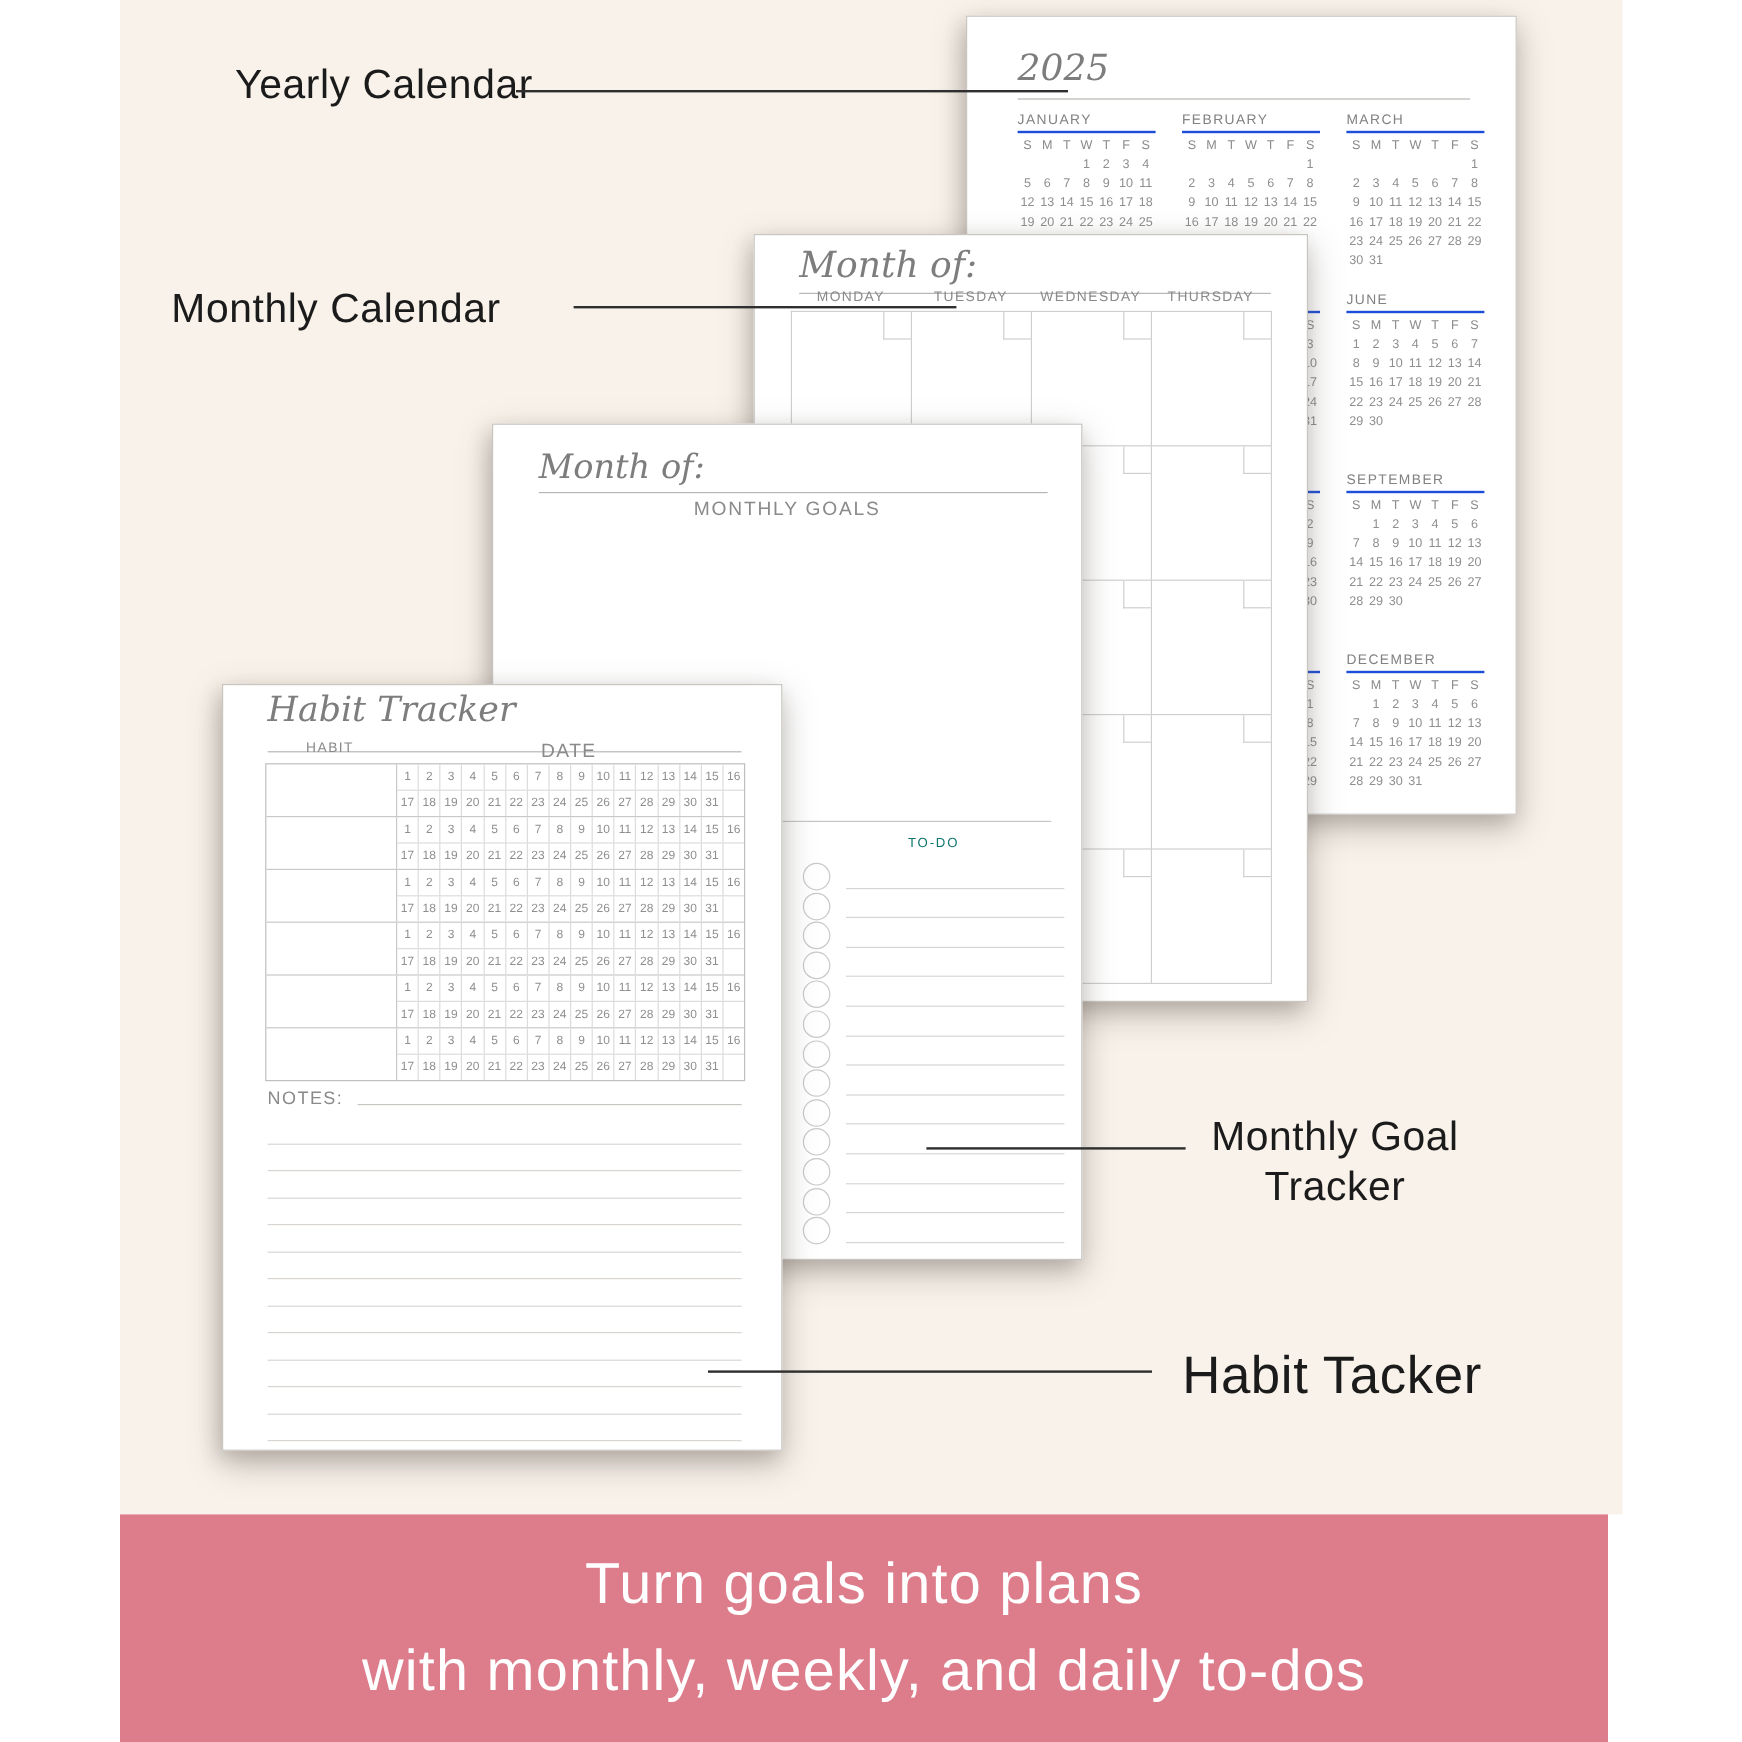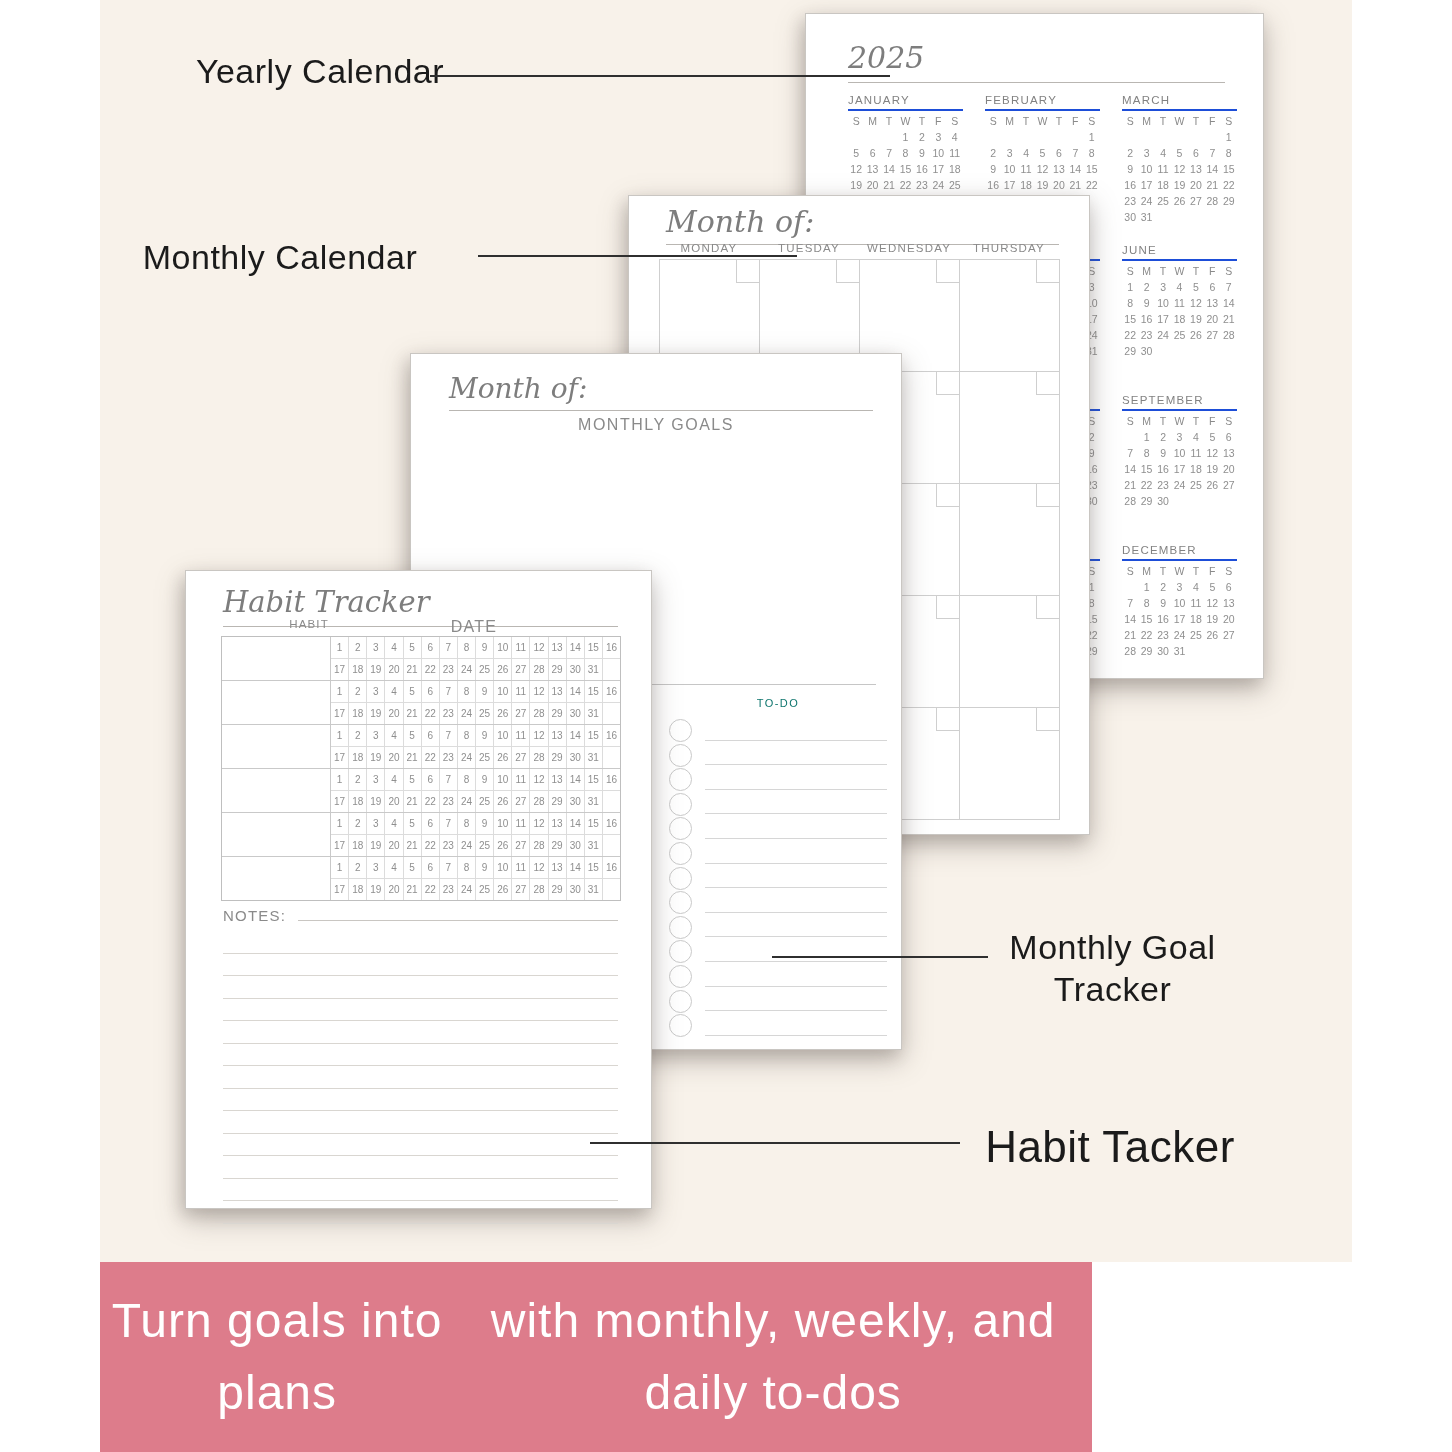--- a/index.html
+++ b/index.html
@@ -1,20 +1,20 @@
 <!DOCTYPE html>
 <html><head>
 <meta charset="utf-8">
 <style>
   html,body{margin:0;padding:0;background:#ffffff;}
   .canvas{position:relative;width:1452px;height:1452px;background:#ffffff;overflow:hidden;
           font-family:"Liberation Sans",sans-serif;}
   .cream{position:absolute;left:100px;top:0;width:1252px;height:1262px;background:#f8f2ea;}
-  .banner{position:absolute;left:100px;top:1262px;width:992px;height:190px;background:#dd7c8b;
-          display:flex;justify-content:center;align-items:center;}
+  .banner{position:absolute;left:100px;top:1262px;width:1240px;height:190px;background:#dd7c8b;
+          display:flex;flex-direction:column;justify-content:center;align-items:center;}
   .banner-line{color:#ffffff;font-size:48px;line-height:72px;font-weight:300;letter-spacing:1px;text-align:center;}
 
   
   .page{position:absolute;background:#ffffff;border:1px solid #c9c6c2;
         box-shadow:0 10px 26px rgba(95,85,78,.38), -4px 6px 14px rgba(95,85,78,.18);}
   .script-title{font-family:"DejaVu Serif",serif;font-style:italic;color:#7d7d7d;}
   .rule{position:absolute;border-top:1px solid #b9b6b2;}
 
   
   #yearly-page{left:805px;top:13px;width:457px;height:664px;}
@@ -50,23 +50,23 @@
   #goals-divider{left:38px;top:330px;width:427px;border-top:1px solid #c6c6c6;}
   #todo-header{position:absolute;left:258px;top:343px;width:218px;text-align:center;
                font-size:11px;letter-spacing:1.5px;color:#0f766e;}
   #todo-list{position:absolute;left:258px;top:364px;width:218px;}
   .todo-item{position:relative;height:24.6px;}
   .todo-circle{position:absolute;left:0;top:1px;width:21px;height:21px;border:1.5px solid #c9c9c9;border-radius:50%;}
   .todo-line{position:absolute;left:36px;right:0;bottom:2px;border-bottom:1px solid #d6d6d6;}
 
   
   #habit-page{left:185px;top:570px;width:465px;height:637px;}
-  #habit-title{position:absolute;left:37px;top:14px;font-size:29px;}
+  #habit-title{position:absolute;left:37px;top:3px;font-size:29px;}
   #habit-rule{left:37px;top:55px;width:395px;}
-  #habit-colhead{position:absolute;left:35px;top:47px;width:108px;text-align:right;
+  #habit-colhead{position:absolute;left:35px;top:47px;width:108px;text-align:center;
                  font-size:11.5px;letter-spacing:1.2px;color:#8a8a8a;}
   #date-colhead{position:absolute;left:143px;top:47px;width:290px;text-align:center;
                 font-size:16px;letter-spacing:1.2px;color:#8a8a8a;}
   #habit-table{position:absolute;left:35px;top:65px;width:398px;border:1px solid #bfbfbf;}
   .hblock{display:flex;border-top:1px solid #c9c9c9;}
   .hblock:first-child{border-top:none;}
   .hname{width:108px;border-right:1px solid #c9c9c9;}
   .hnums{flex:1;}
   .hrow{display:flex;}
   .hrow:first-child .hcell{border-bottom:1px solid #dcdcdc;}

